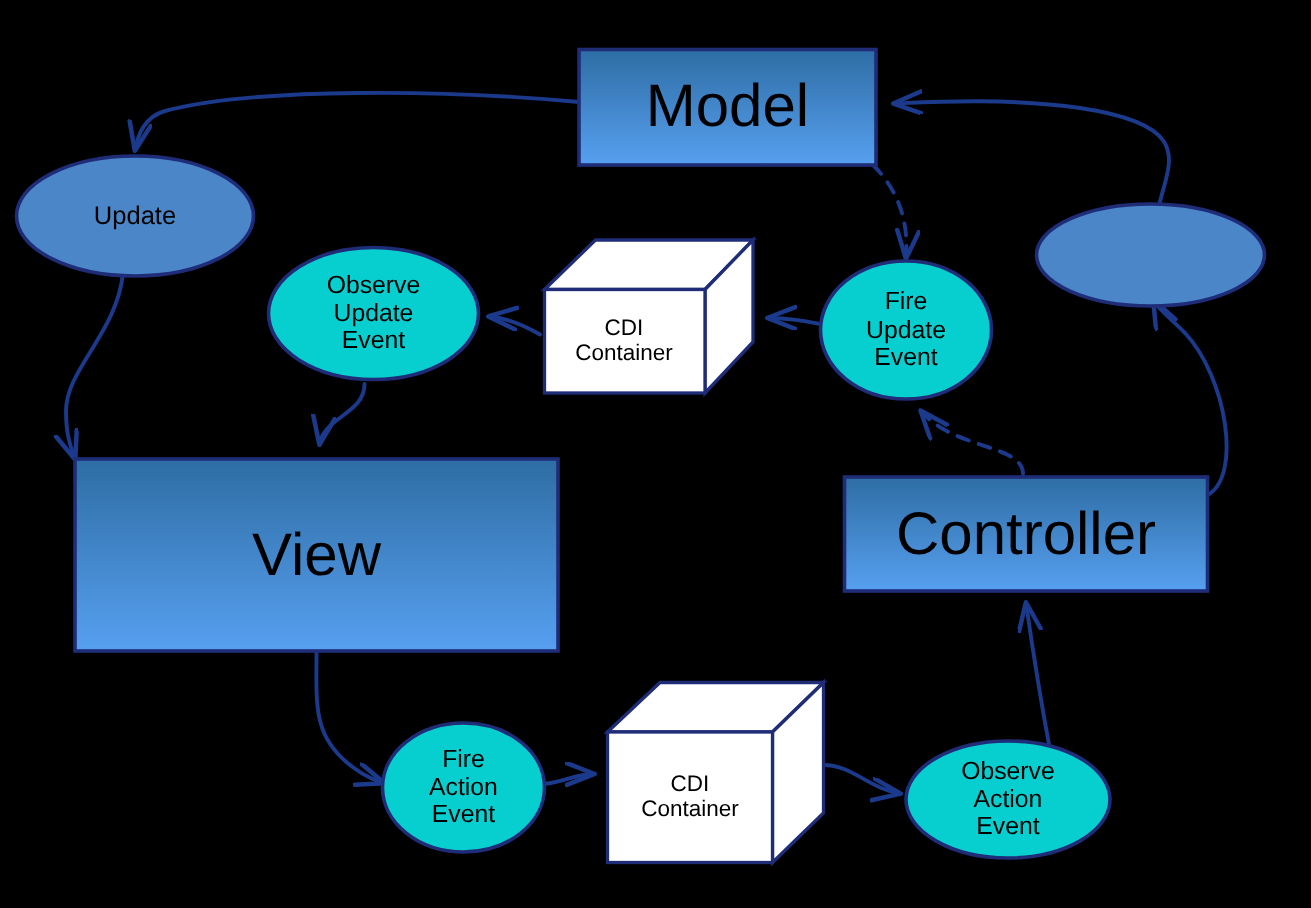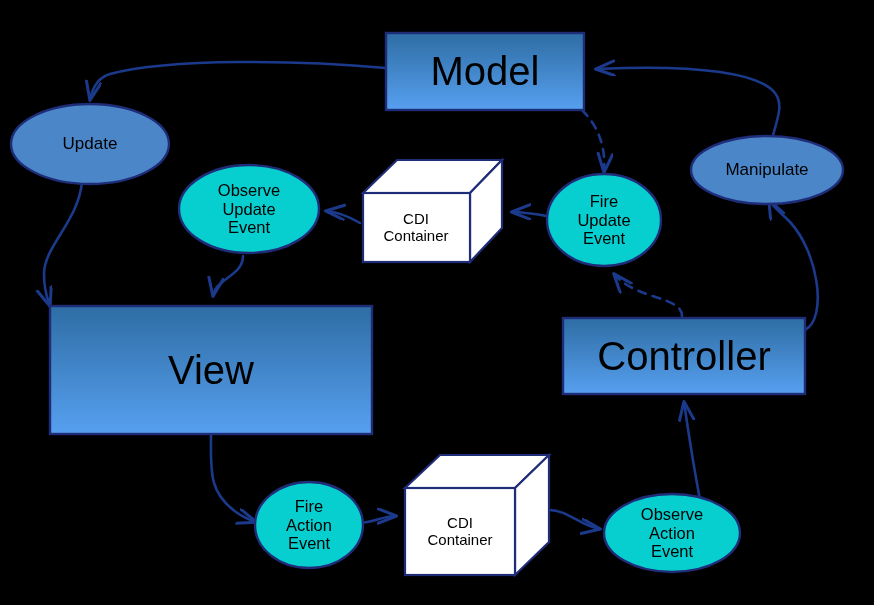--- a/index.html
+++ b/index.html
@@ -122,21 +122,20 @@
   </svg>
 
   <div class="node-label lbl-big" style="left:386px; top:33px; width:198px; height:77px;">Model</div>
 
   <div class="node-label lbl-big" style="left:50px; top:306px; width:322px; height:128px;">View</div>
 
   <div class="node-label lbl-big" style="left:563px; top:318px; width:242px; height:76px;">Controller</div>
 
   <div class="node-label lbl-mid" style="left:11px; top:104px; width:158px; height:80px;">Update</div>
 
-  <div class="node-label lbl-mid" style="left:691px; top:136px; width:152px; height:68px;">Manipulate</div>
 
   <div class="node-label lbl-small" style="left:179px; top:165px; width:140px; height:88px;">Observe
 Update
 Event</div>
 
   <div class="node-label lbl-small" style="left:547px; top:174px; width:114px; height:92px;">Fire
 Update
 Event</div>
 
   <div class="node-label lbl-small" style="left:255px; top:482px; width:108px; height:86px;">Fire

